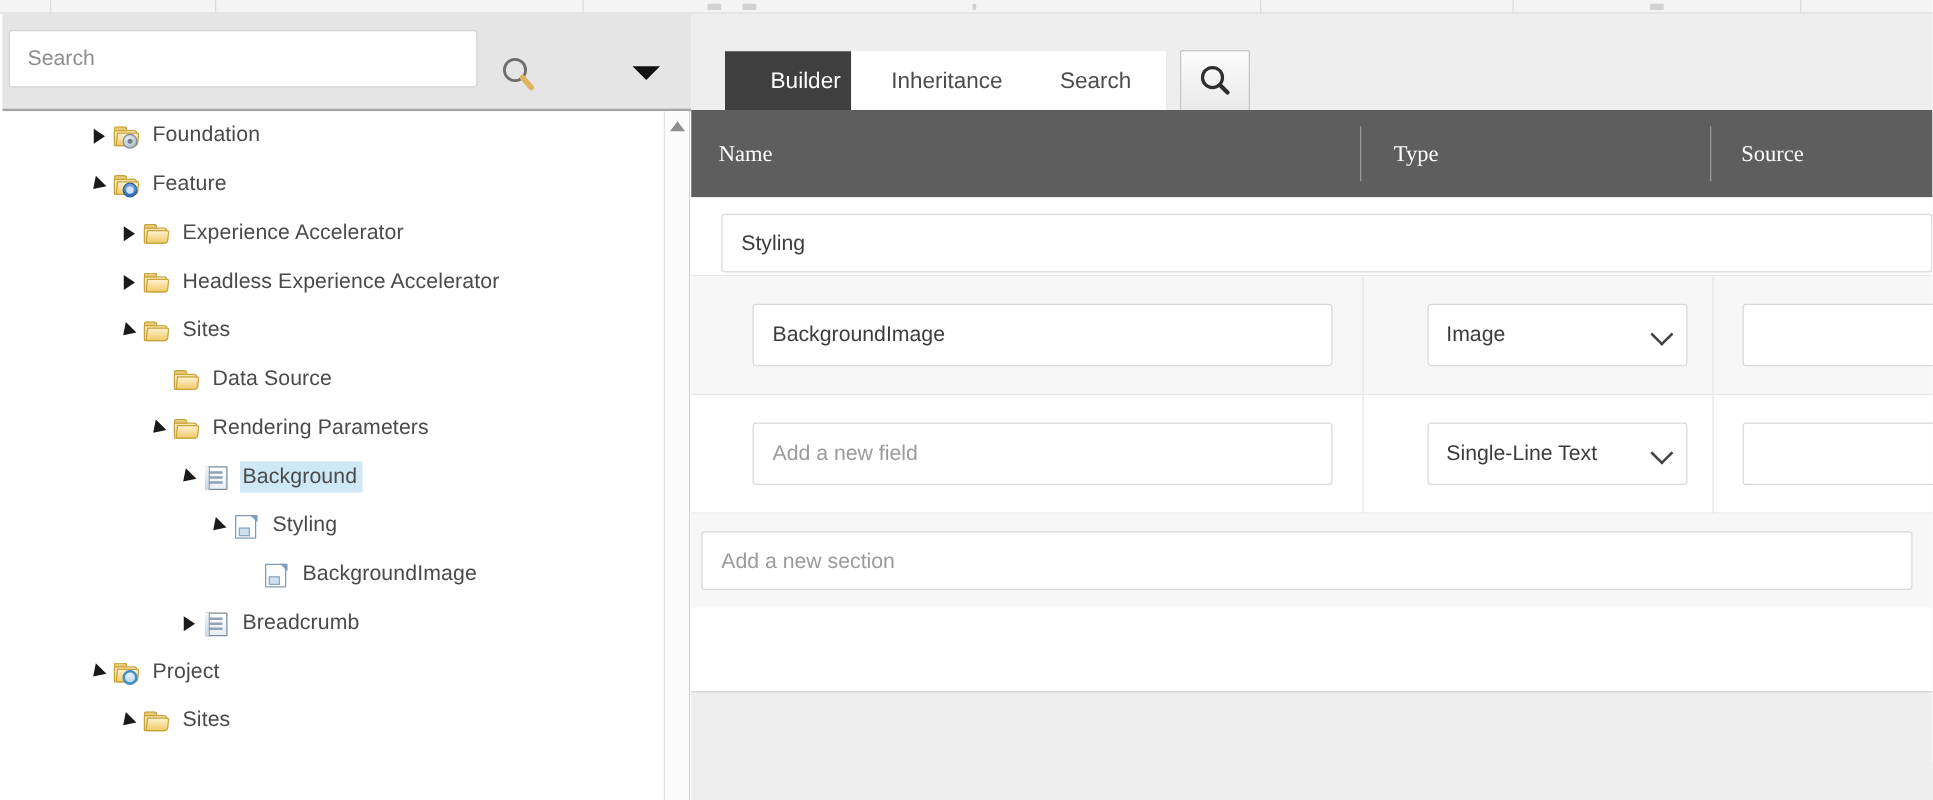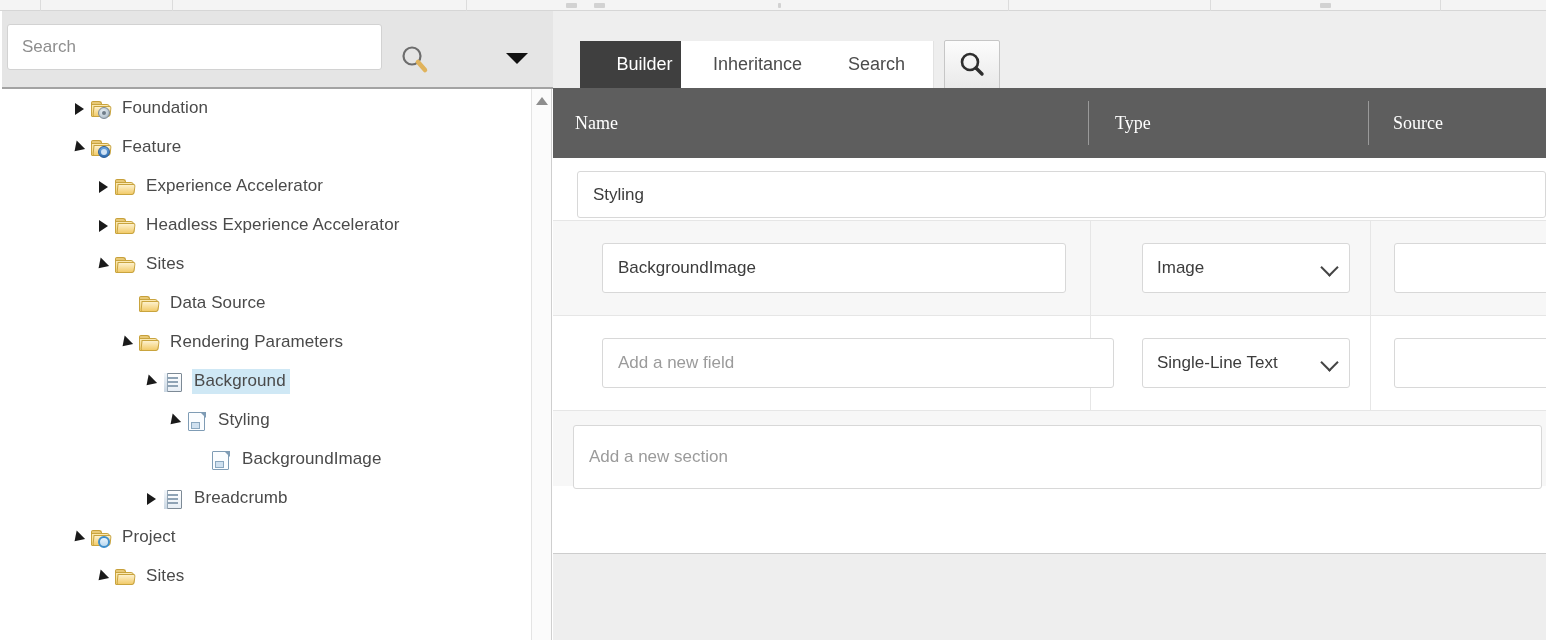--- a/index.html
+++ b/index.html
@@ -538,27 +538,27 @@
         <div class="selbox" style="left:589px;top:22px;width:208px;height:50px">
           <span>Image</span>
           <span class="chev"></span>
         </div>
         <input class="txtbox" style="left: 841px; top: 22px; width: 200px; height: 50px;" value="">
       </div>
 
       <div class="row new-field-row" style="top:158px;height:95px">
         <div class="cell-sep" style="left:537px;top:0;height:95px"></div>
         <div class="cell-sep" style="left:817px;top:0;height:95px"></div>
-        <input class="txtbox" style="left: 49px; top: 22px; width: 512px; height: 50px;" placeholder="Add a new field">
+        <input class="txtbox" style="left: 49px; top: 22px; width: 464px; height: 50px;" placeholder="Add a new field">
         <div class="selbox" style="left:589px;top:22px;width:208px;height:50px">
           <span>Single-Line Text</span>
           <span class="chev"></span>
         </div>
         <input class="txtbox" style="left: 841px; top: 22px; width: 200px; height: 50px;" value="">
       </div>
 
       <div class="row new-section-row" style="top:253px;height:75px">
-        <input class="txtbox" style="left: 20px; top: 14px; width: 969px; height: 64px;" placeholder="Add a new section">
+        <input class="txtbox" style="left: 8px; top: 14px; width: 969px; height: 47px;" placeholder="Add a new section">
       </div>
 
     </div>
   </div>
 </div>
 
 </body></html>

